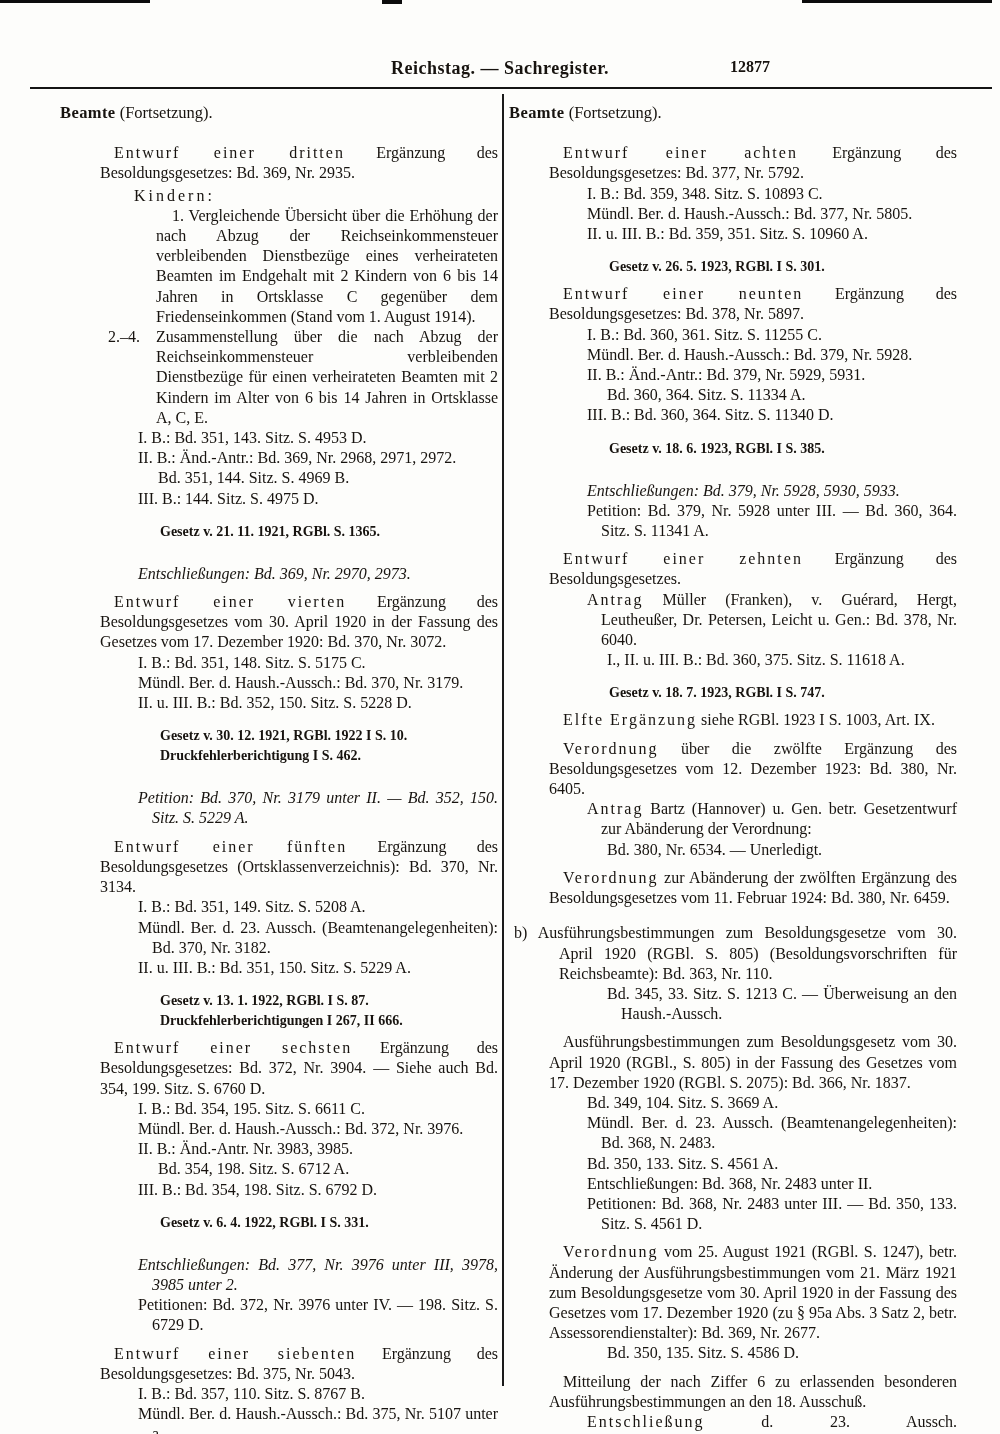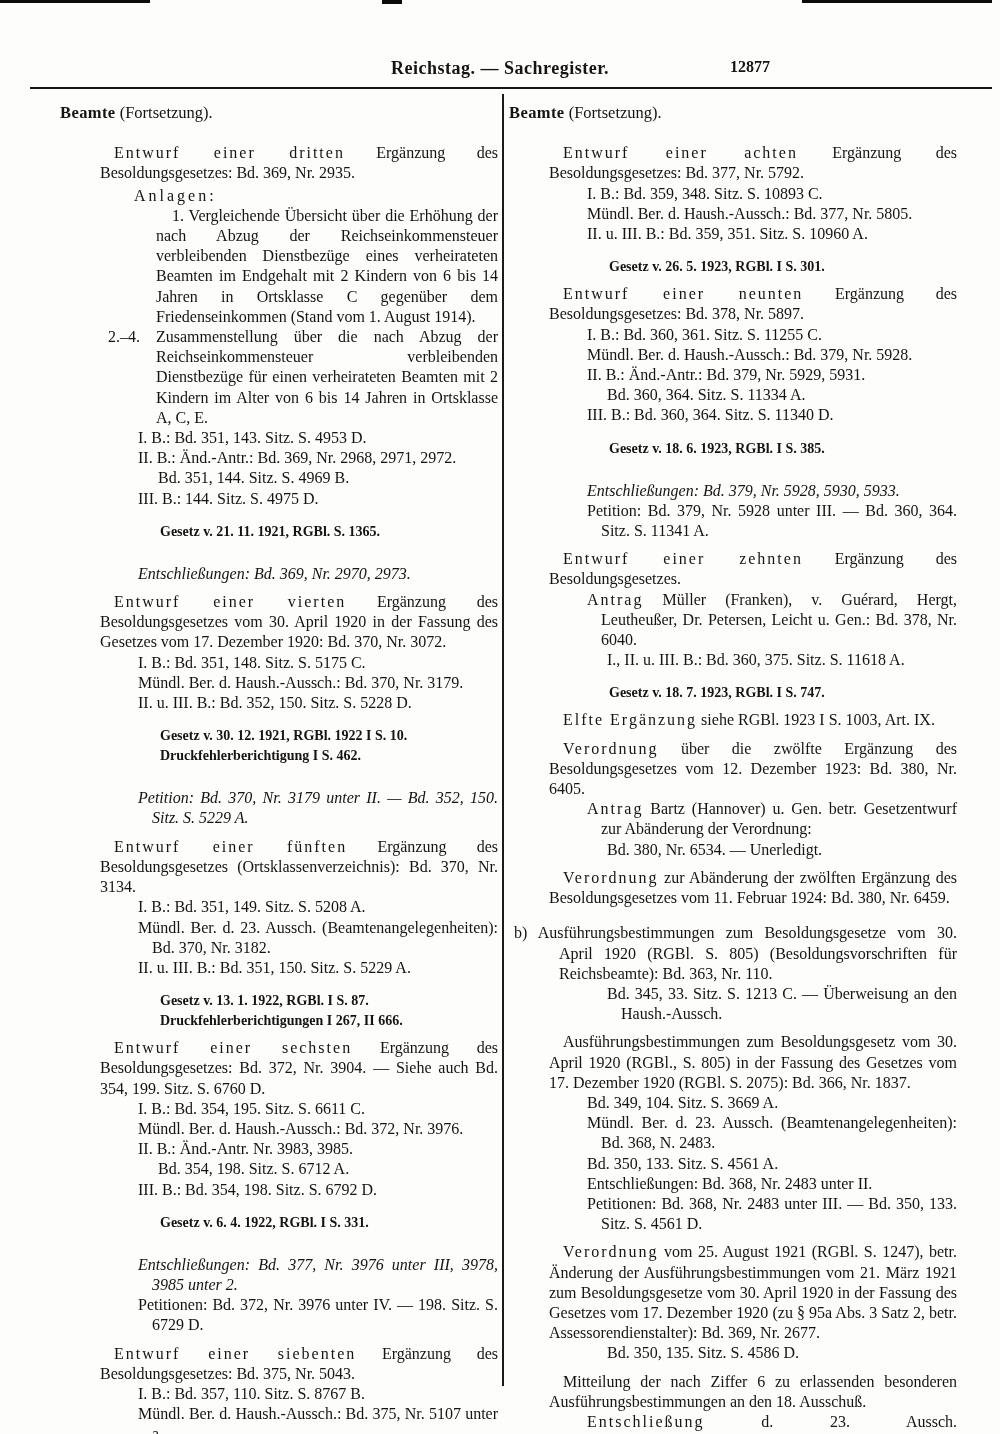--- a/index.html
+++ b/index.html
@@ -81,21 +81,21 @@
   <div id="running-head">
     <div id="head-title">Reichstag. — Sachregister.</div>
     <div id="page-num">12877</div>
   </div>
   <div id="head-rule"></div>
   <div id="col-divider"></div>
 
   <div class="col" id="col-left">
       <p class="blk head"><span class="kw">Beamte</span> (Fortsetzung).</p>
       <p class="blk entry"><span class="lead">Entwurf einer dritten</span> Ergänzung des Besoldungsgesetzes: Bd. 369, Nr. 2935.</p>
-      <p class="blk spaced-label">Anlagen:</p>
+      <p class="blk spaced-label">Kindern:</p>
       <p class="blk item1">1. Vergleichende Übersicht über die Erhöhung der nach Abzug der Reichseinkommensteuer verbleibenden Dienstbezüge eines verheirateten Beamten im Endgehalt mit 2 Kindern von 6 bis 14 Jahren in Ortsklasse C gegenüber dem Friedenseinkommen (Stand vom 1. August 1914).</p>
       <p class="blk item2">2.–4. Zusammenstellung über die nach Abzug der Reichseinkommensteuer verbleibenden Dienstbezüge für einen verheirateten Beamten mit 2 Kindern im Alter von 6 bis 14 Jahren in Ortsklasse A, C, E.</p>
       <p class="blk sub">I. B.: Bd. 351, 143. Sitz. S. 4953 D.</p>
       <p class="blk sub">II. B.: Änd.-Antr.: Bd. 369, Nr. 2968, 2971, 2972.</p>
       <p class="blk sub2">Bd. 351, 144. Sitz. S. 4969 B.</p>
       <p class="blk sub">III. B.: 144. Sitz. S. 4975 D.</p>
       <p class="blk law">Gesetz v. 21. 11. 1921, RGBl. S. 1365.</p>
       <p class="blk sub">Entschließungen: Bd. 369, Nr. 2970, 2973.</p>
       <p class="blk entry"><span class="lead">Entwurf einer vierten</span> Ergänzung des Besoldungsgesetzes vom 30. April 1920 in der Fassung des Gesetzes vom 17. Dezember 1920: Bd. 370, Nr. 3072.</p>
       <p class="blk sub">I. B.: Bd. 351, 148. Sitz. S. 5175 C.</p>

